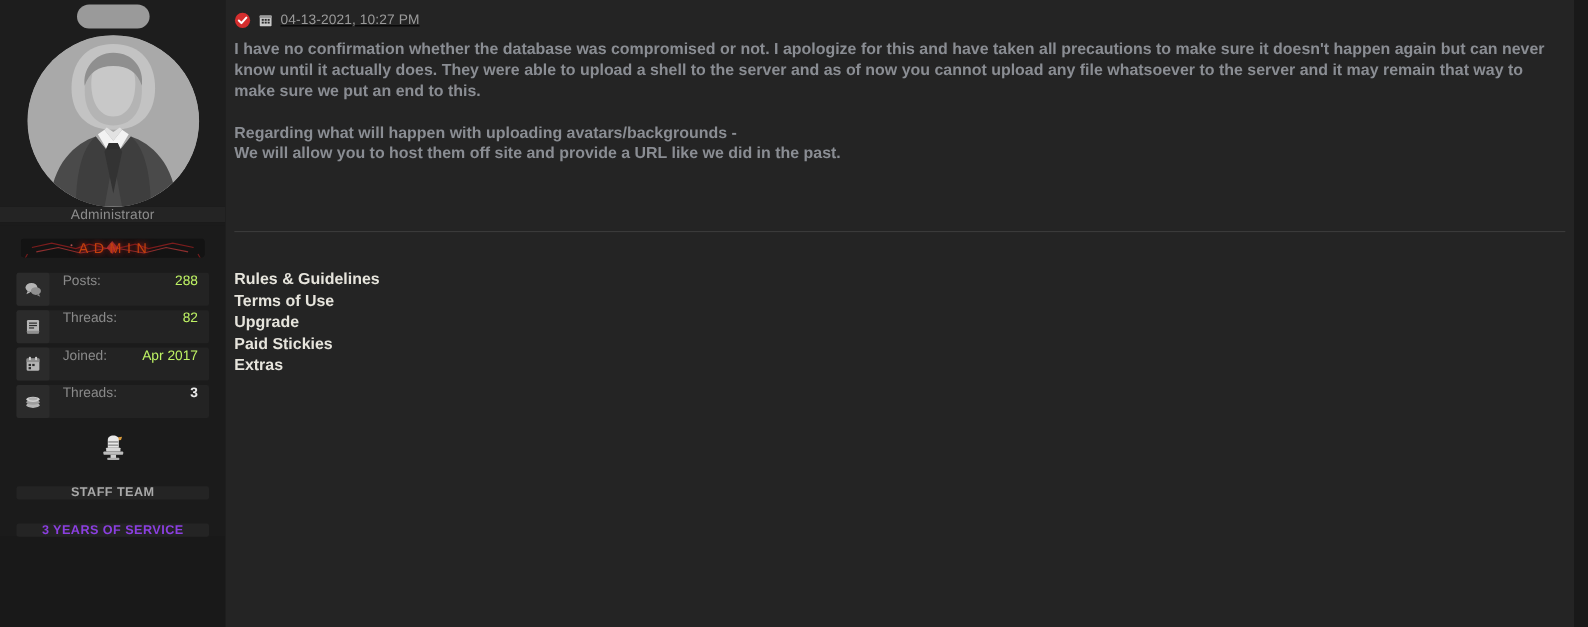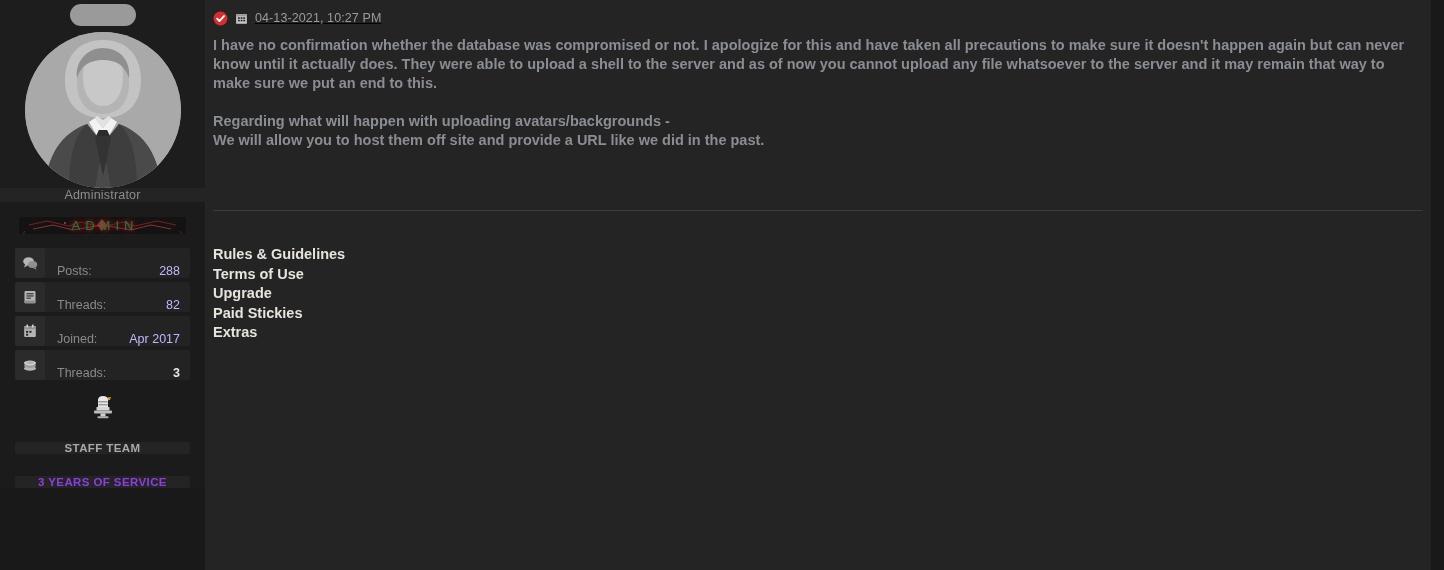--- a/index.html
+++ b/index.html
@@ -81,40 +81,40 @@
     display: flex;
     align-items: center;
     justify-content: center;
     overflow: hidden;
   }
   .admin-badge .ornament { position: absolute; inset: 0; }
   .admin-badge .admin-text {
     position: relative;
     font-size: 13px;
     letter-spacing: 5px;
-    color: #15803d;
+    color: #c2410c;
     font-weight: 400;
     text-shadow: 0 0 5px #b62222, 0 0 10px #8d1515;
     padding-left: 5px;
   }
 
   
   .stats {
     margin-top: 14px;
     width: 175px;
     display: flex;
     flex-direction: column;
     gap: 4px;
   }
   .stat-row {
     height: 30px;
     background: #232323;
     border-radius: 2px;
     display: flex;
-    align-items: flex-end;
+    align-items: flex-start;
     padding: 0 10px 0 0;
   }
   .stat-icon {
     width: 30px;
     height: 30px;
     min-width: 30px;
     background: #2b2b2b;
     display: flex;
     align-items: center;
     justify-content: center;
@@ -122,21 +122,21 @@
   }
   .stat-icon svg { display: block; }
   .stat-label {
     flex: 1;
     font-size: 12.5px;
     color: #8a8a8a;
     padding-left: 12px;
   }
   .stat-value {
     font-size: 12.5px;
-    color: #c4b5fd;
+    color: #bef264;
     text-align: right;
   }
   .stat-value.bold { color: #e8e8e8; font-weight: bold; }
 
   .award-row {
     margin-top: 14px;
     width: 175px;
     display: flex;
     justify-content: center;
     align-items: center;

